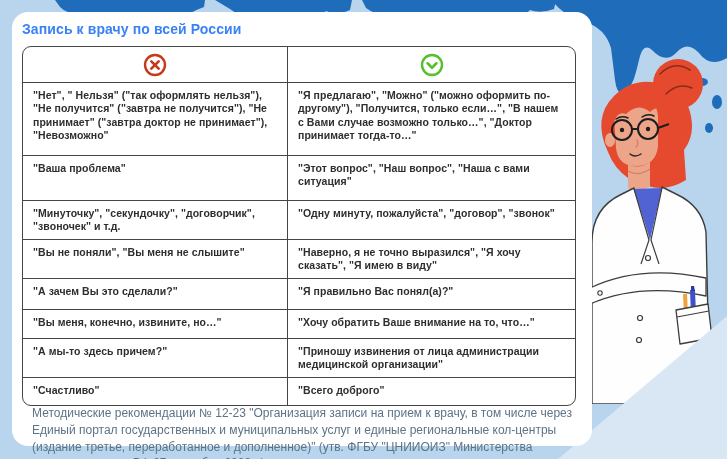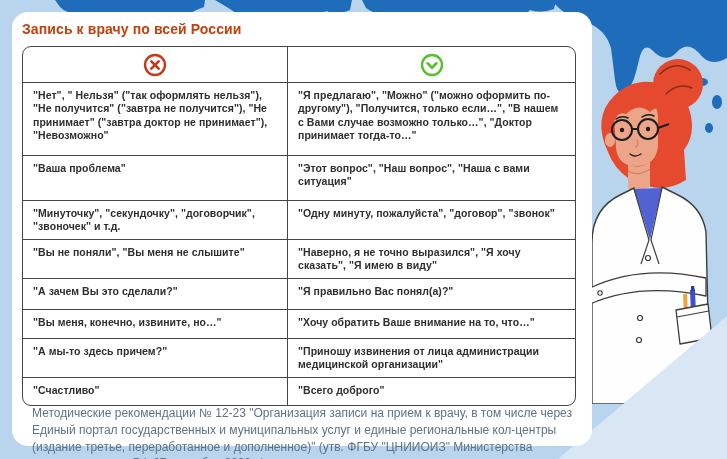--- a/index.html
+++ b/index.html
@@ -12,21 +12,21 @@
   .bgmap { position:absolute; left:0; top:0; width:727px; height:459px; z-index:1; }
   .bgmap path, .bgmap ellipse { fill:#1e6cba; }
   .doctor { position:absolute; left:578px; top:52px; width:149px; height:352px; z-index:3; }
   .wedge { position:absolute; left:0; top:0; width:727px; height:459px; z-index:4; pointer-events:none; }
   .card {
     position:absolute; left:12px; top:12px; width:580px; height:434px;
     background:#ffffff; border-radius:16px; z-index:5;
   }
   .title {
     position:absolute; left:10px; top:9px;
-    font-size:14px; font-weight:bold; color:#c2410c; letter-spacing:0.1px;
+    font-size:14px; font-weight:bold; color:#3b82f6; letter-spacing:0.1px;
   }
   .tbl {
     position:absolute; left:10px; top:34px; width:554px;
     border:1.4px solid #454545; border-radius:9px; overflow:hidden;
     background:#fff;
   }
   .trow { display:grid; grid-template-columns:264px 1fr; border-top:1px solid #454545; }
   .thead { display:grid; grid-template-columns:264px 1fr; }
   .cell {
     padding:6px 10px 5px 10px; font-size:10.5px; font-weight:bold;

